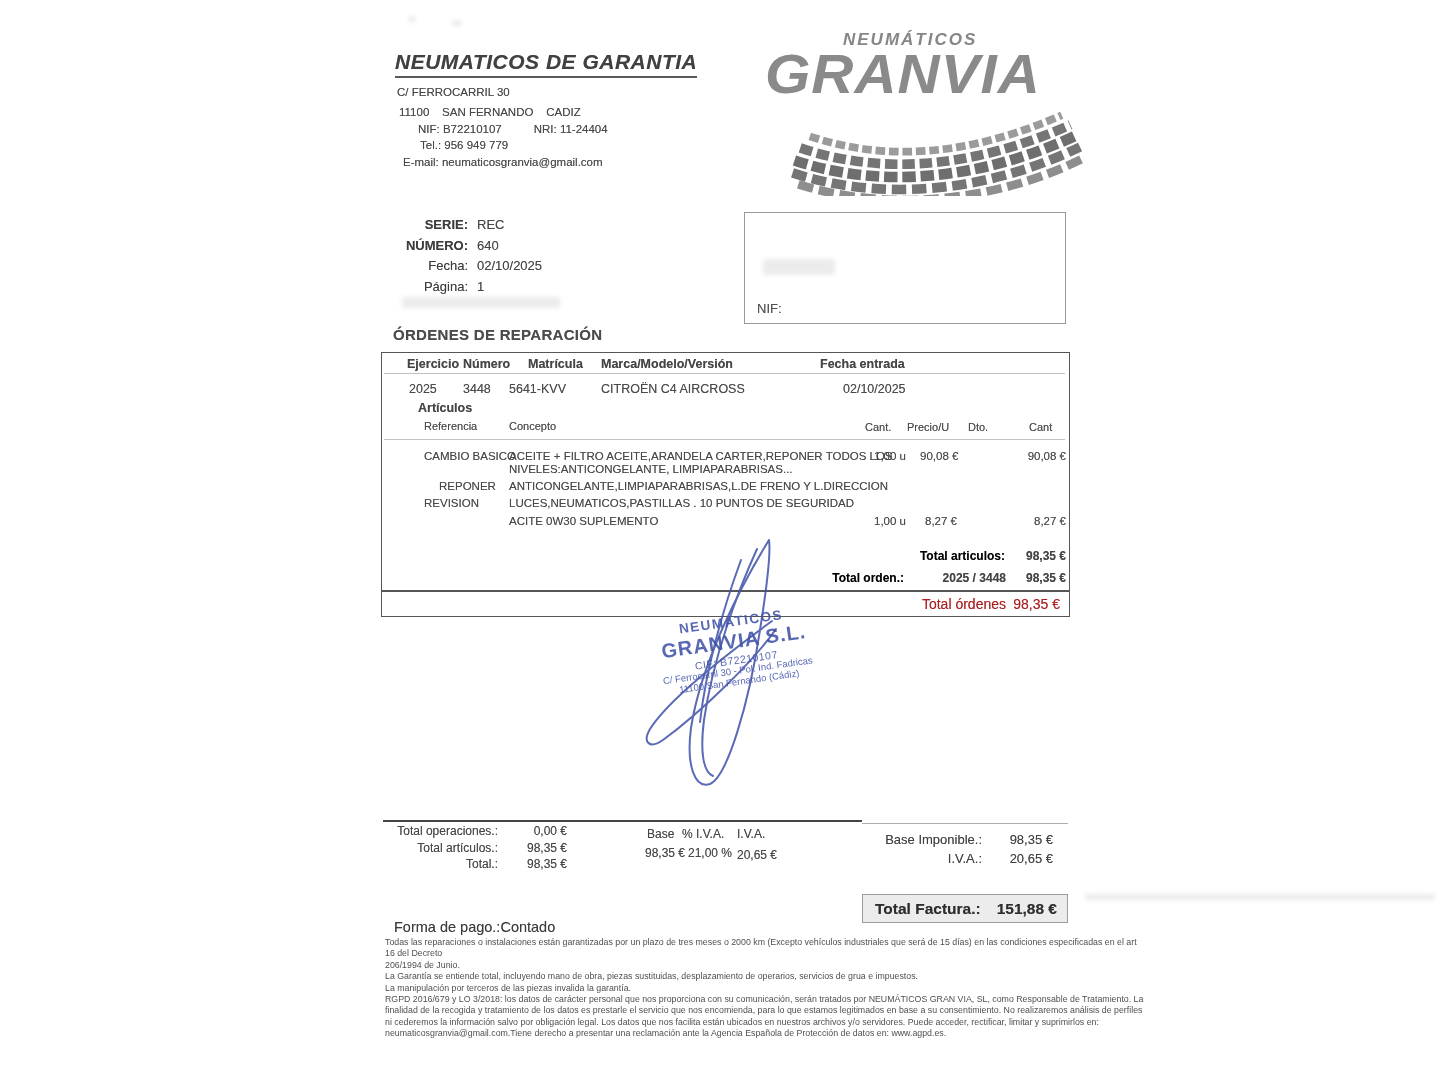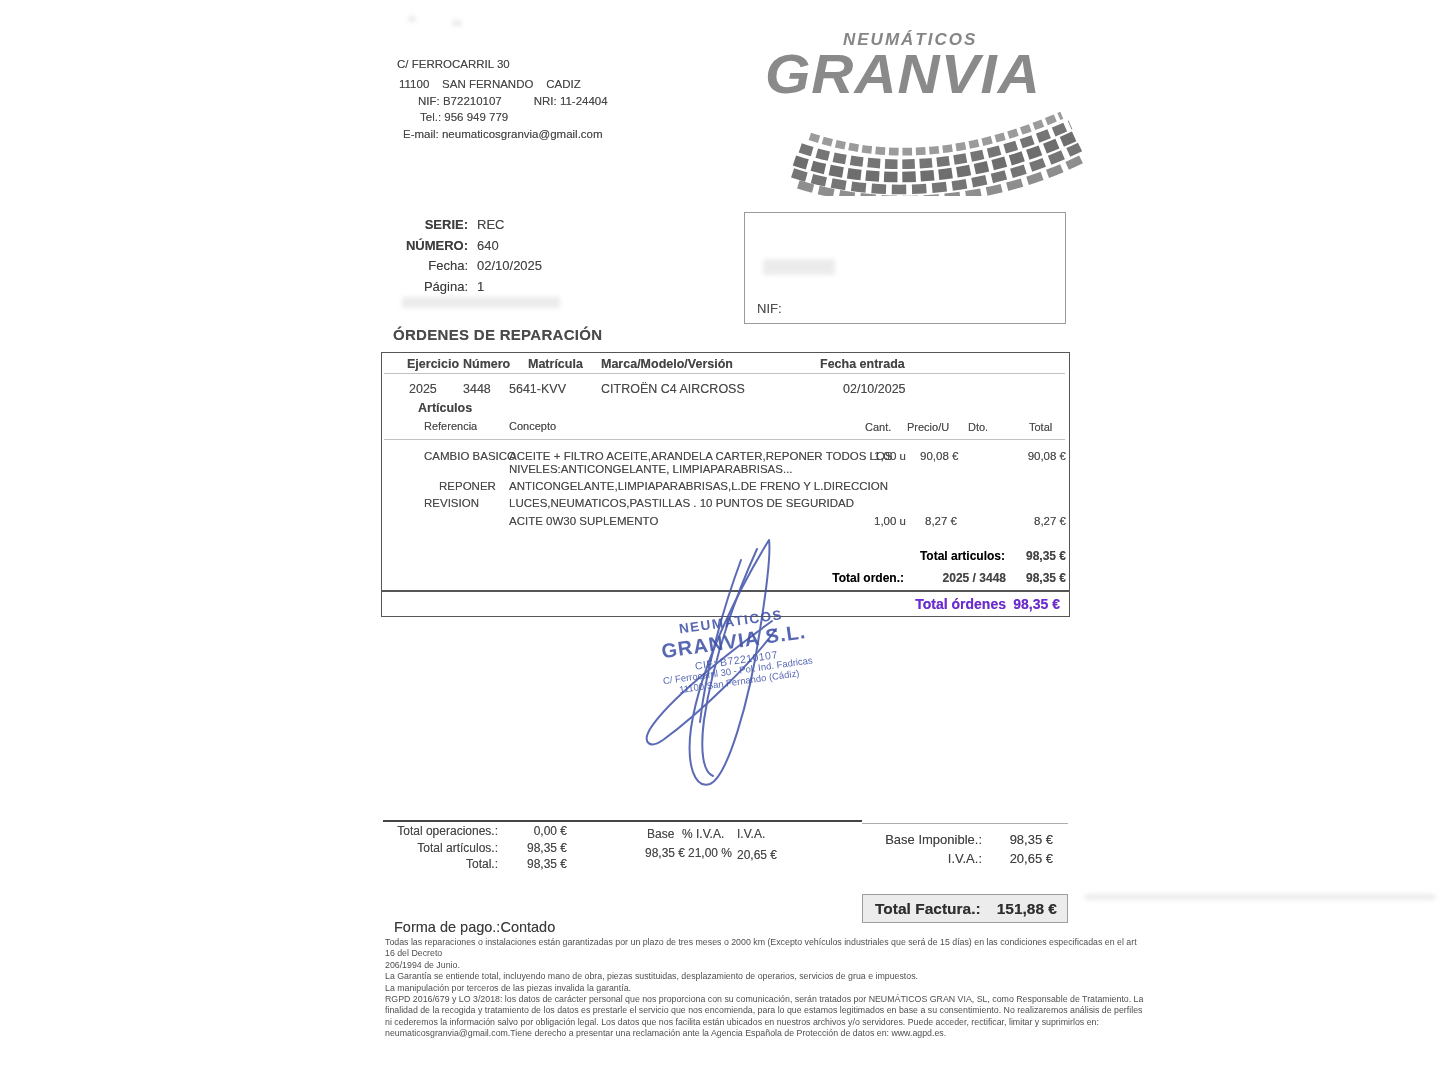--- a/index.html
+++ b/index.html
@@ -34,21 +34,21 @@
   
   .orders-table{border:1.5px solid #565656;background:transparent;}
   .th{font-size:12.5px;font-weight:bold;color:#454545;}
   .td{font-size:12.5px;color:#4a4a4a;}
   .colh{font-size:11px;color:#4a4a4a;}
   .art{font-size:11.5px;color:#484848;}
   .hline{background:#c2c2c2;height:1px;}
   .hline-dark{background:#565656;height:1.5px;}
   .tot-lab{font-size:12px;font-weight:bold;color:#000000;}
   .tot-val{font-size:12px;font-weight:bold;color:#454545;}
-  .grand{font-size:14px;font-weight:bold;color:#6d28d9;}
+  .grand{font-size:14px;font-weight:normal;color:#b91c1c;}
   
   .stamp{transform:rotate(-8deg);color:#4053a8;opacity:.88;text-align:center;line-height:1.15;}
   .stamp .s1{font-size:13.5px;font-weight:bold;letter-spacing:1.5px;}
   .stamp .s2{font-size:20px;font-weight:bold;letter-spacing:1px;}
   .stamp .s3{font-size:10.5px;letter-spacing:.5px;margin-top:1px;}
   .stamp .s4{font-size:9.5px;}
   .stamp .s5{font-size:9.5px;}
   
   .sum-row{display:flex;height:16.5px;font-size:12px;color:#474747;}
   .sum-lab{width:113px;text-align:right;}
@@ -63,20 +63,21 @@
     padding:0 10px 0 12px;box-sizing:border-box;
     font-size:15.5px;font-weight:bold;color:#2e2e2e;
   }
   .pago{font-size:14.5px;color:#3c3c3c;}
   .legal{font-size:8.8px;line-height:11.4px;color:#4f4f4f;}
 </style>
 </head>
 <body>
 
 <div class="abs" style="left:395px;top:50px;">
+  <div class="seller-title soft">NEUMATICOS DE GARANTIA</div>
   <div class="addr soft" style="margin-top:8px;margin-left:2px;">C/ FERROCARRIL 30</div>
   <div class="addr soft ws-pre" style="margin-top:8px;margin-left:4px;">11100    SAN FERNANDO    CADIZ</div>
   <div class="addr soft ws-pre" style="margin-top:5px;margin-left:23px;">NIF: B72210107          NRI: 11-24404</div>
   <div class="addr soft" style="margin-top:4px;margin-left:25px;">Tel.: 956 949 779</div>
   <div class="addr soft" style="margin-top:5px;margin-left:8px;">E-mail: neumaticosgranvia@gmail.com</div>
 </div>
 
 <div class="abs smudge" style="left:408px;top:16px;width:8px;height:6px;"></div>
 <div class="abs smudge" style="left:452px;top:20px;width:10px;height:6px;"></div>
 
@@ -136,21 +137,21 @@
   <span class="abs td soft" style="left:127px;top:29px;">5641-KVV</span>
   <span class="abs td soft" style="left:219px;top:29px;">CITROËN C4 AIRCROSS</span>
   <span class="abs td soft" style="left:461px;top:29px;">02/10/2025</span>
 
   <span class="abs th soft" style="left:36px;top:48px;">Artículos</span>
   <span class="abs colh soft" style="left:42px;top:67px;">Referencia</span>
   <span class="abs colh soft" style="left:127px;top:67px;">Concepto</span>
   <span class="abs colh soft" style="left:483px;top:68px;">Cant.</span>
   <span class="abs colh soft" style="left:525px;top:68px;">Precio/U</span>
   <span class="abs colh soft" style="left:586px;top:68px;">Dto.</span>
-  <span class="abs colh soft" style="left:647px;top:68px;">Total</span>
+  <span class="abs colh soft" style="left:647px;top:68px;">Cant</span>
   <div class="abs hline" style="left:2px;top:86px;width:681px;"></div>
 
   <div>
     <span class="abs art soft" style="left:42px;top:97px;">CAMBIO BASICO</span>
     <span class="abs art soft nowrap" style="left:127px;top:97px;">ACEITE + FILTRO ACEITE,ARANDELA CARTER,REPONER TODOS LOS</span>
     <span class="abs art soft nowrap" style="left:127px;top:110px;">NIVELES:ANTICONGELANTE, LIMPIAPARABRISAS...</span>
     <span class="abs art soft" style="left:492px;top:97px;">1,00 u</span>
     <span class="abs art soft" style="left:538px;top:97px;">90,08 €</span>
     <span class="abs art soft" style="left:603px;top:97px;width:81px;text-align:right;">90,08 €</span>
   </div>

